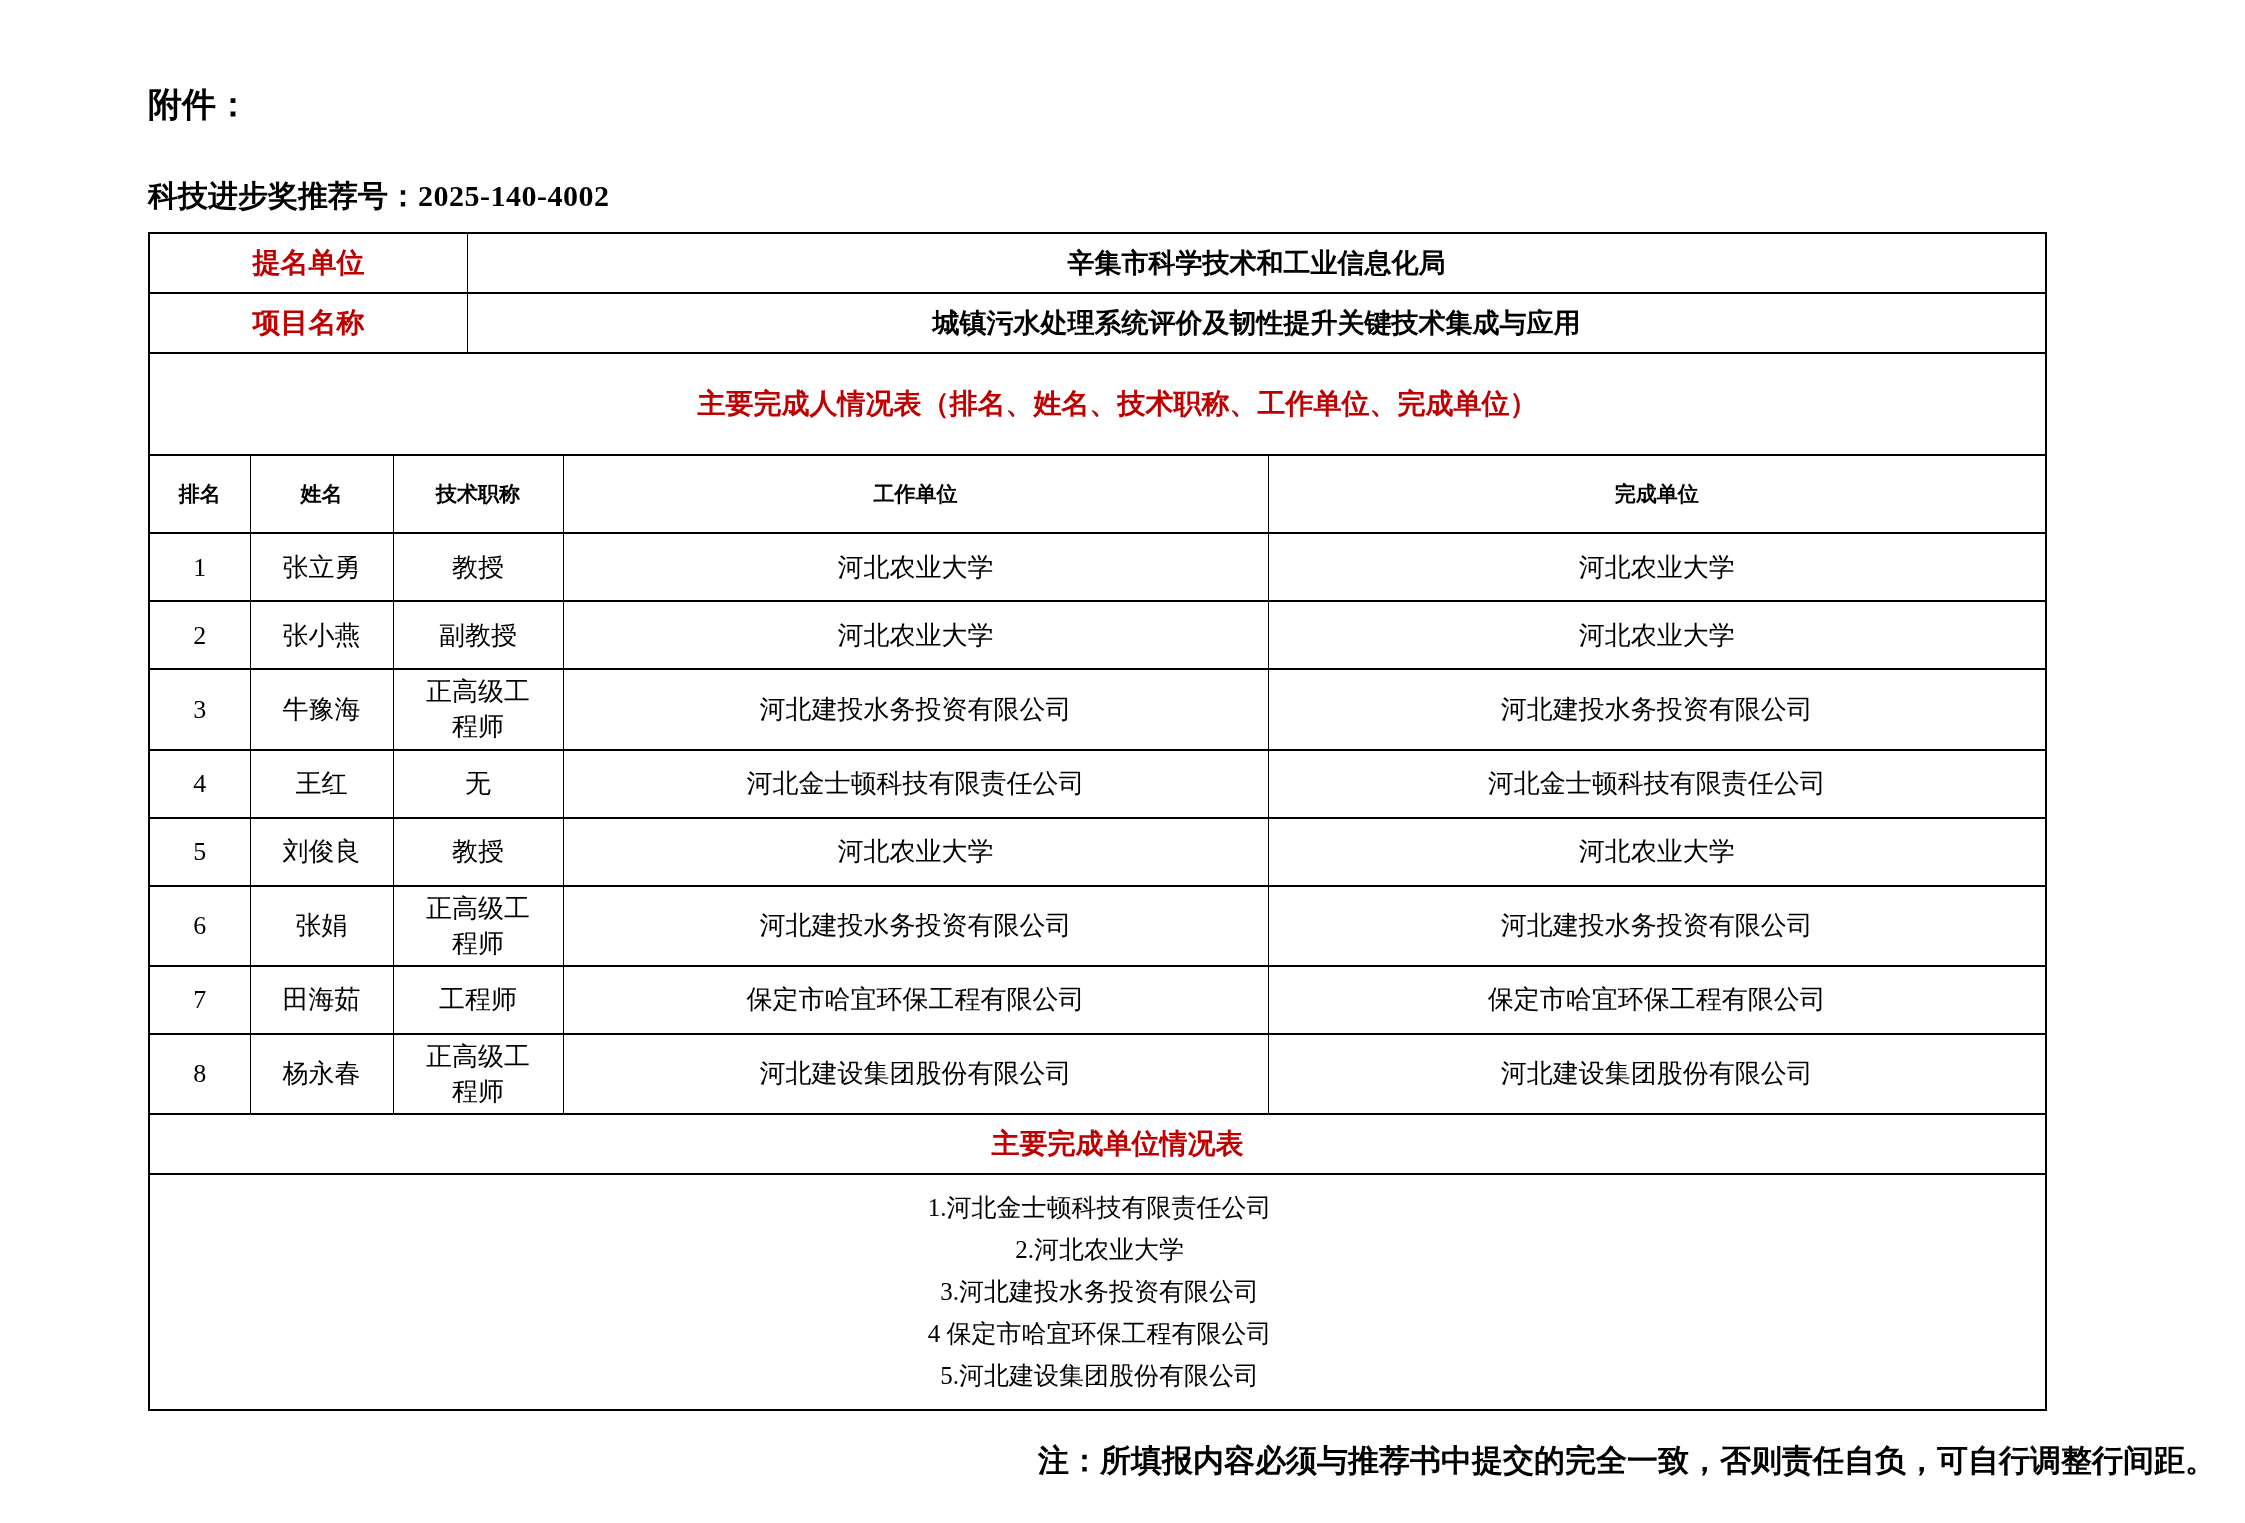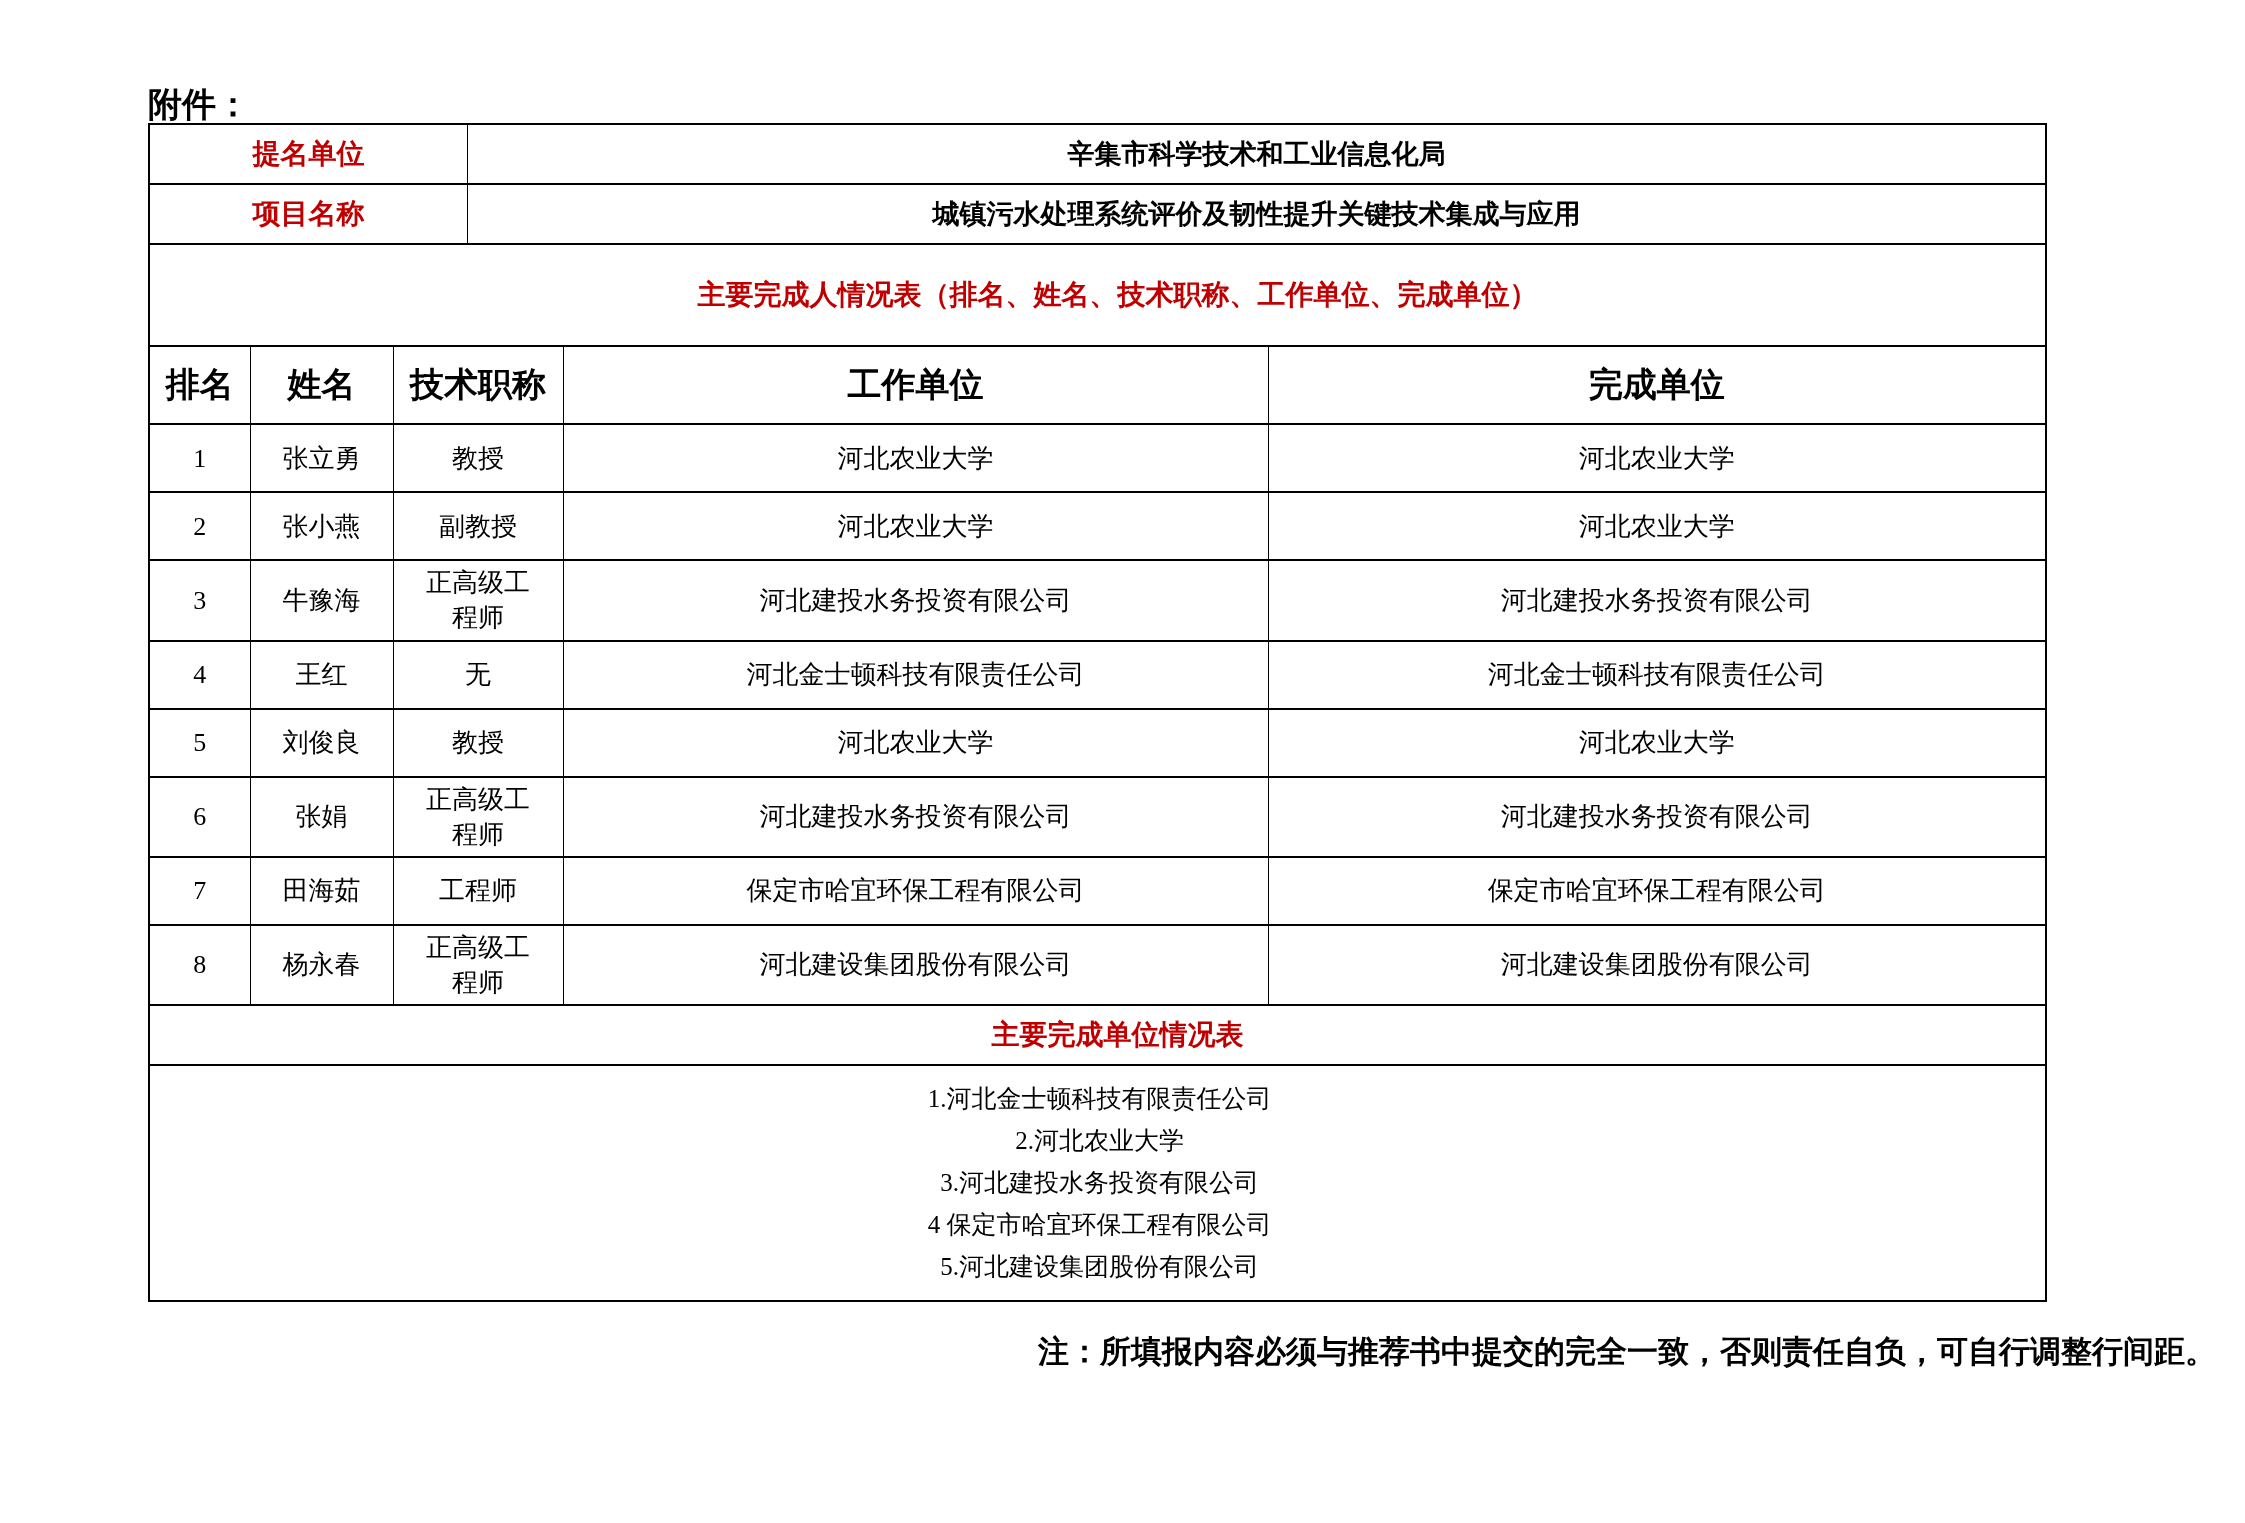--- a/index.html
+++ b/index.html
@@ -73,21 +73,21 @@
     font-size: 28px;
     border-bottom: 2px solid #000000;
     padding-left: 40px;
   }
   .section-title.units-title {
     height: 58px;
   }
   
   .main-table th {
     height: 76px;
-    font-size: 34px;
+    font-size: 21px;
     font-weight: bold;
     text-align: center;
     vertical-align: middle;
     border-bottom: 2px solid #000000;
     border-right: 1px solid #000000;
     padding: 0 4px;
   }
   .main-table td {
     height: 58px;
     font-size: 26px;
@@ -124,20 +124,23 @@
     text-align: right;
   }
 </style>
 </head>
 <body>
 
 <div class="page">
 
   <div class="attachment">附件：</div>
 
+  <div class="rec-line">
+    <span>科技进步奖推荐号：</span><span class="rec-number">2025-140-4002</span>
+  </div>
 
   <div class="doc-table">
 
     <table class="info-table">
       <tbody>
           <tr>
             <td class="info-label">提名单位</td>
             <td class="info-value">辛集市科学技术和工业信息化局</td>
           </tr>
           <tr>

